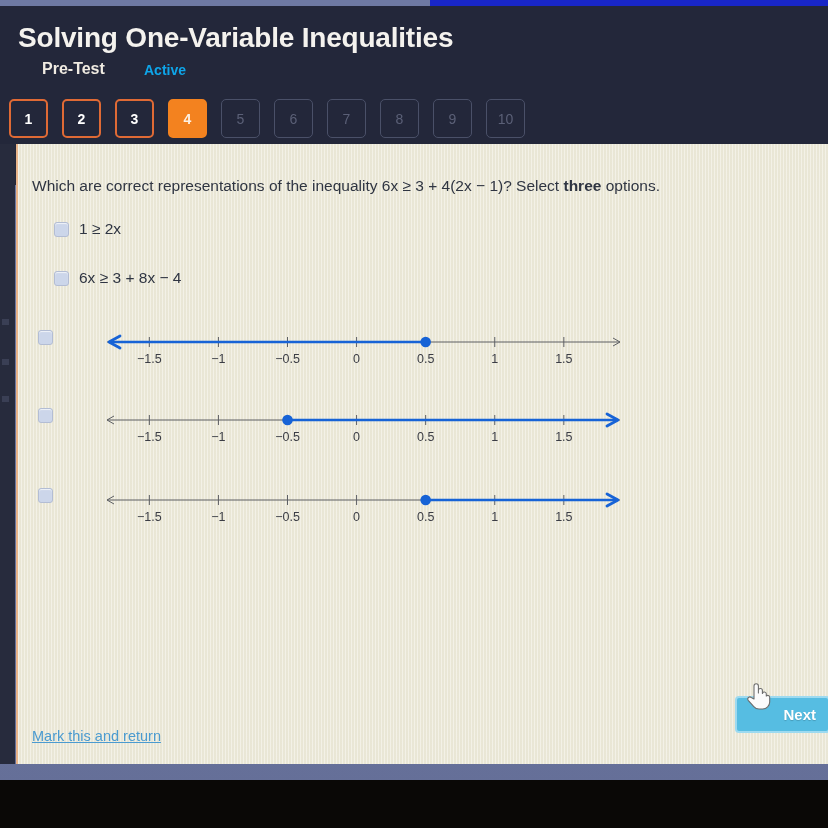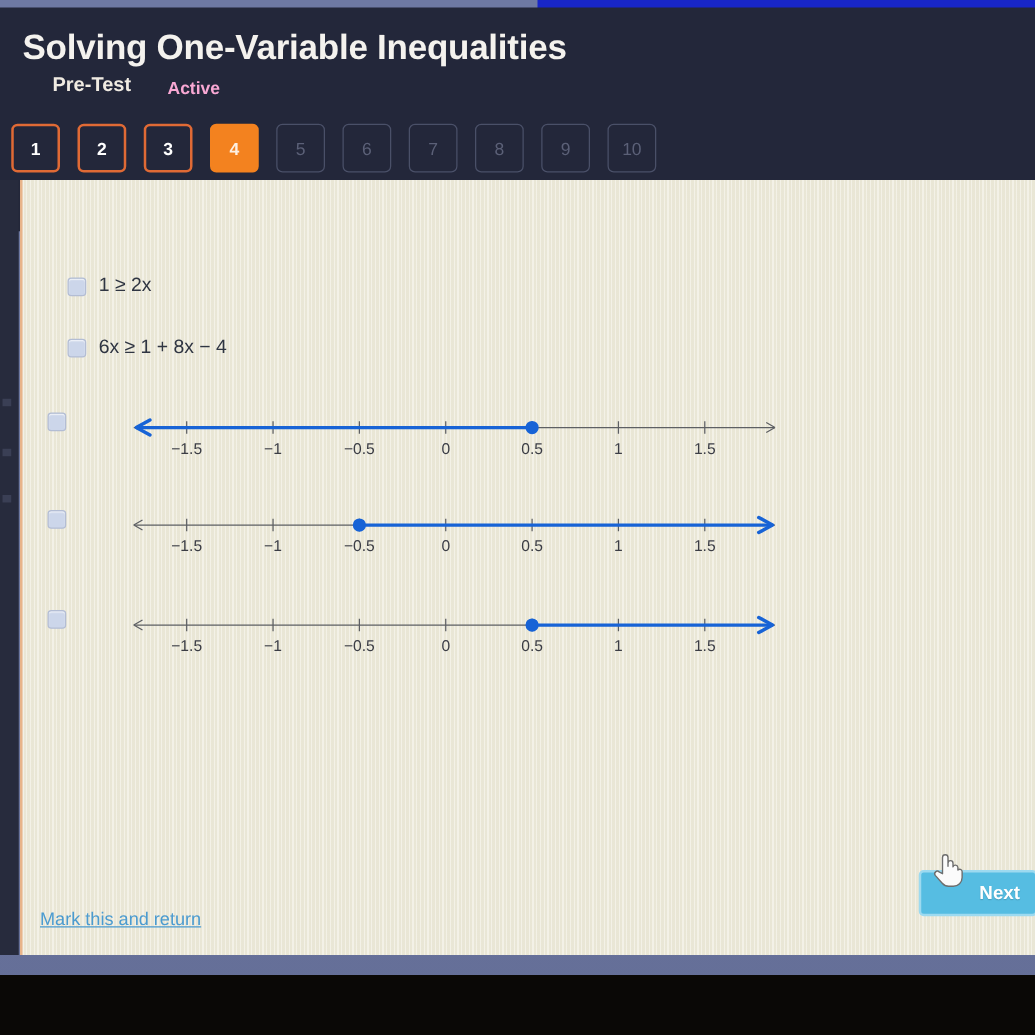--- a/index.html
+++ b/index.html
@@ -66,24 +66,24 @@
   #pretest-label {
     position: absolute;
     left: 14px; top: 54px;
     font-size: 16px;
     font-weight: bold;
     color: #f0ebe2;
     margin-left: 28px;
   }
   #active-label {
     position: absolute;
-    left: 134px; top: 56px;
+    left: 144px; top: 56px;
     font-size: 14px;
     font-weight: bold;
-    color: #f9a8d4;
+    color: #0ea5e9;
   }
 
   #qnav {
     position: absolute;
     left: 9px; top: 93px;
     display: flex;
     gap: 14px;
   }
   .qbtn {
     width: 39px; height: 39px;
@@ -252,29 +252,32 @@
   </div>
 
   <div id="left-rail">
     <div id="rail-mark-a"></div>
     <div id="rail-mark-b"></div>
     <div id="rail-mark-c"></div>
   </div>
 
   <div id="panel">
 
+    <div id="question-text">
+      <span>Which are correct representations of the inequality 6x ≥ 3 + 4(2x − 1)? Select </span><b>three</b><span> options.</span>
+    </div>
 
     <div class="text-option" id="opt-a">
       <span class="checkbox"></span>
       <span>1 ≥ 2x</span>
     </div>
 
     <div class="text-option" id="opt-b">
       <span class="checkbox"></span>
-      <span>6x ≥ 1 + 8x − 4</span>
+      <span>6x ≥ 3 + 8x − 4</span>
     </div>
 
     <div class="nl-option" id="opt-c">
       <span class="checkbox"></span>
       <div class="numberline"><svg viewBox="0 0 525 56" width="525" height="56">
             <line x1="6" y1="18" x2="519" y2="18" stroke="#5d5f63" stroke-width="1"></line>
             <path d="M 519 18 l -7 -4 M 519 18 l -7 4" stroke="#5d5f63" stroke-width="1" fill="none"></path>
             <line x1="48.35526315789475" y1="13" x2="48.35526315789475" y2="23" stroke="#5d5f63" stroke-width="1"></line>
             <text x="48.35526315789475" y="39" text-anchor="middle" font-family="&quot;Liberation Sans&quot;, sans-serif" font-size="12.5" fill="#3b3d45">−1.5</text>
             <line x1="117.43421052631581" y1="13" x2="117.43421052631581" y2="23" stroke="#5d5f63" stroke-width="1"></line>

